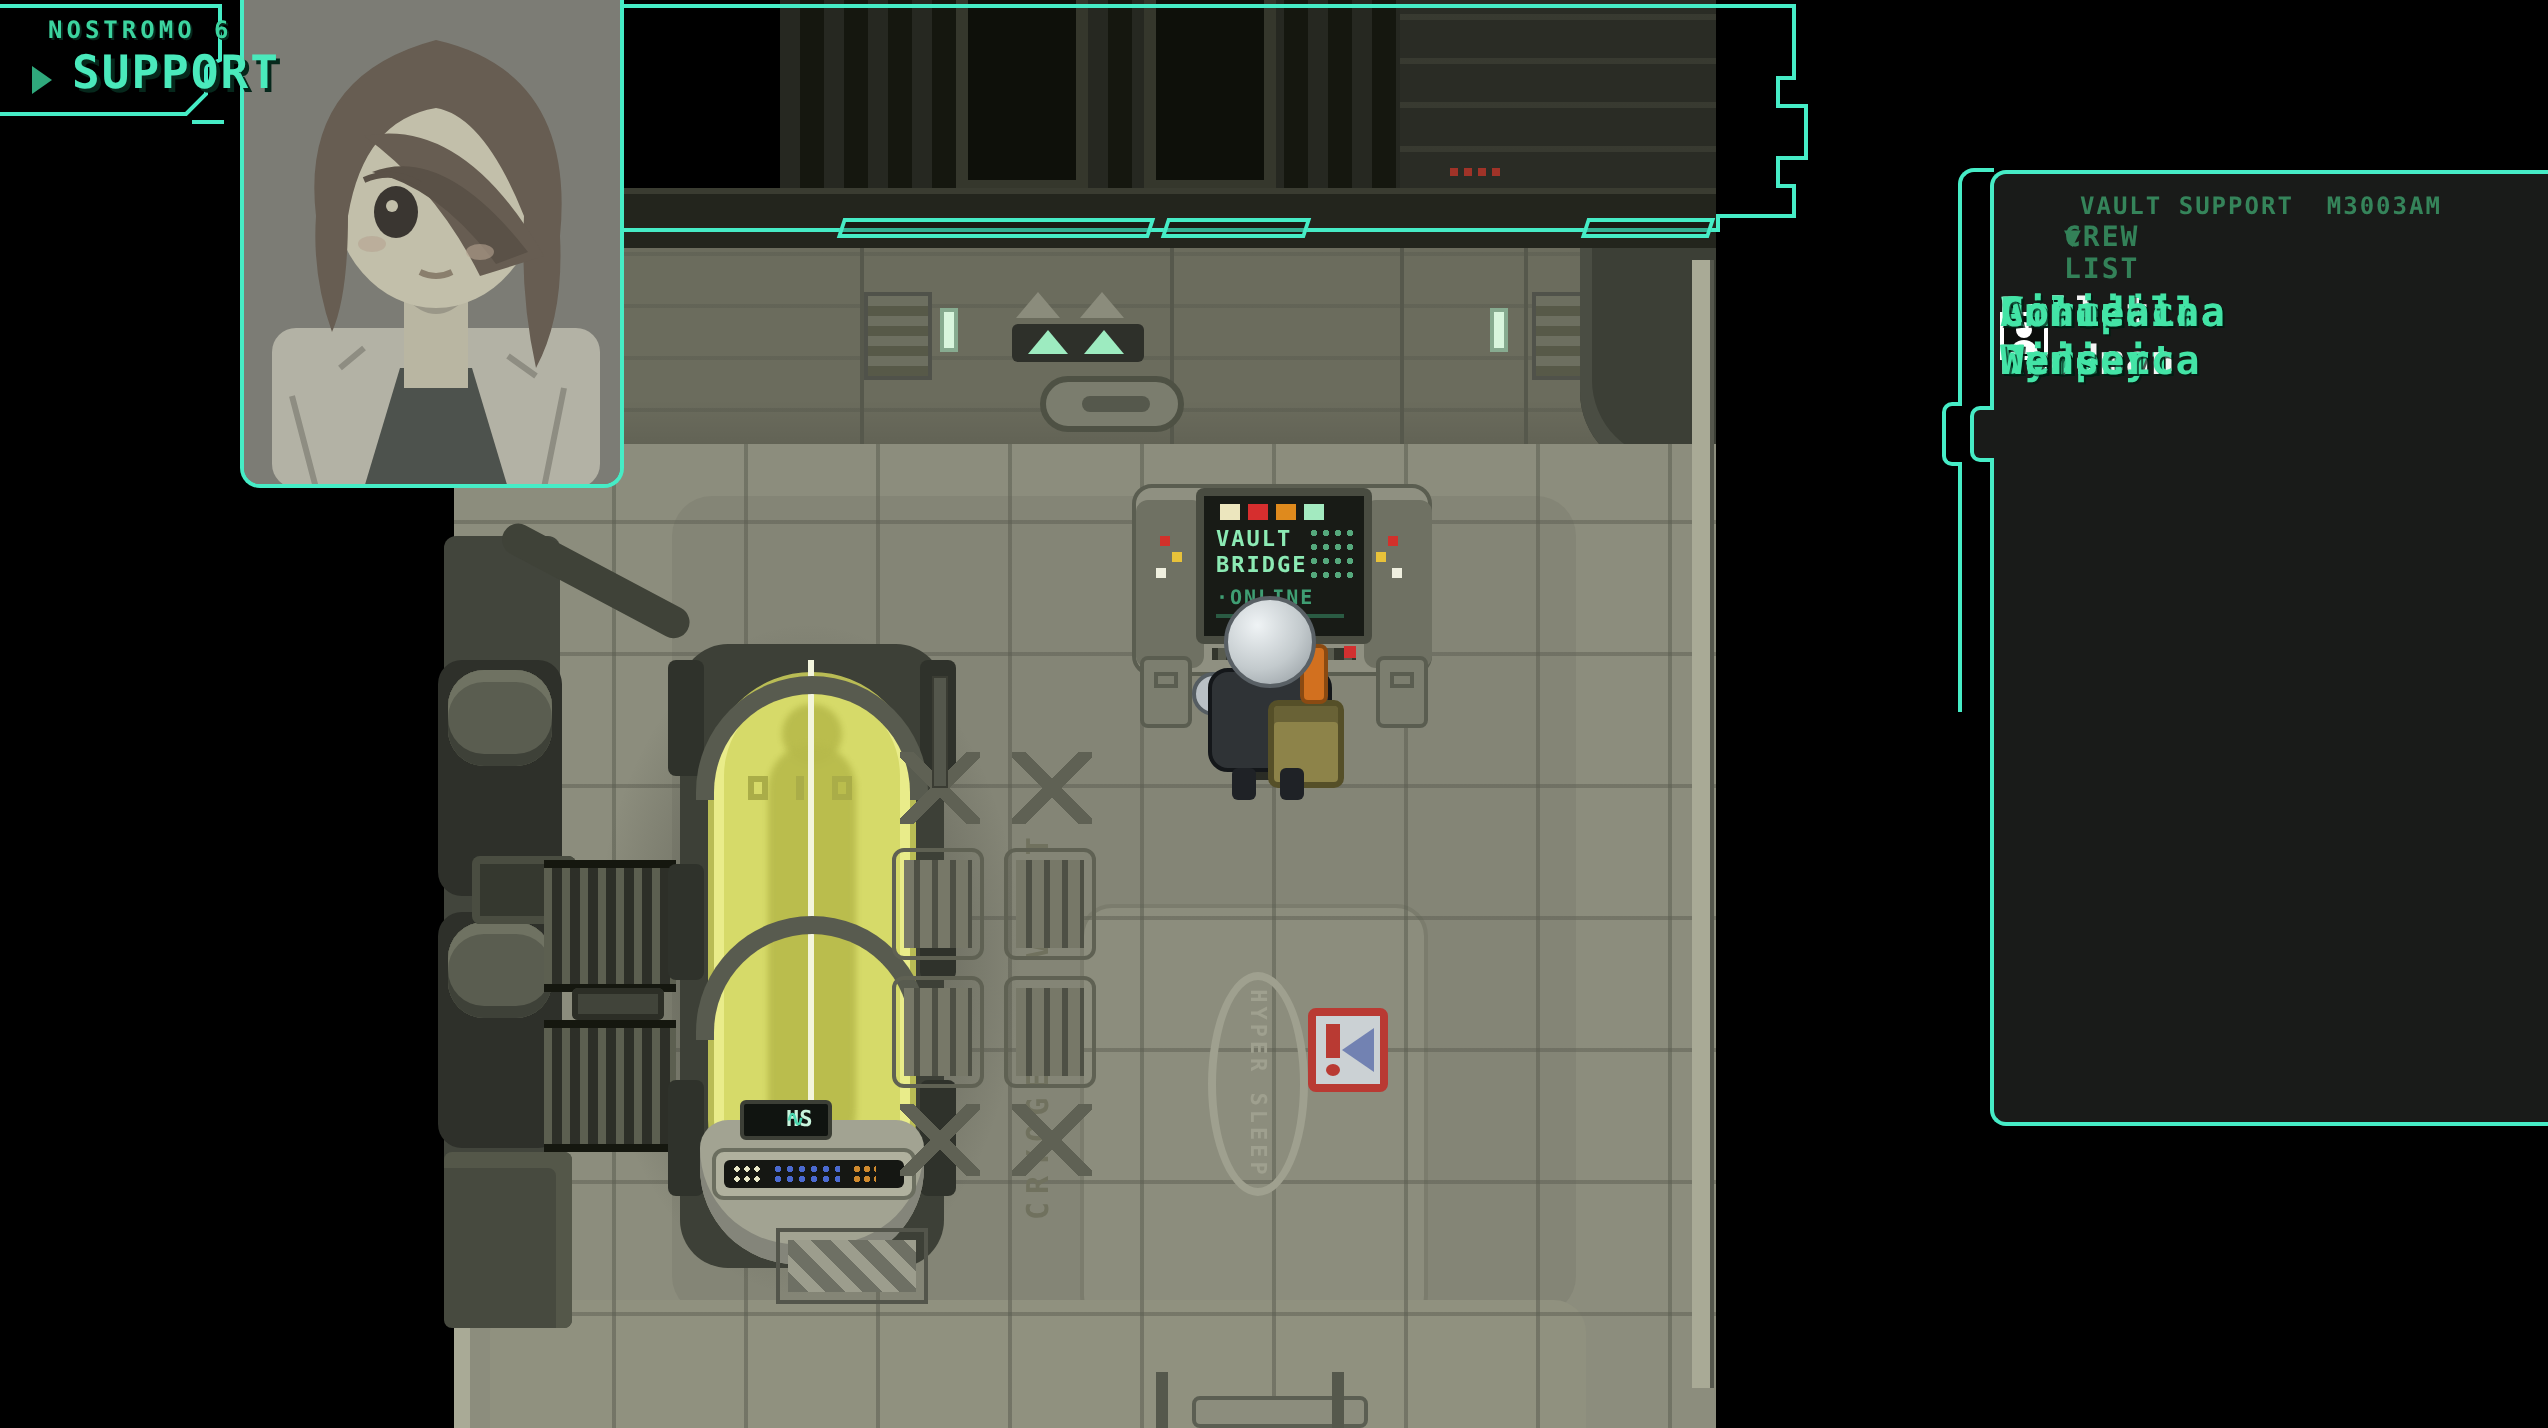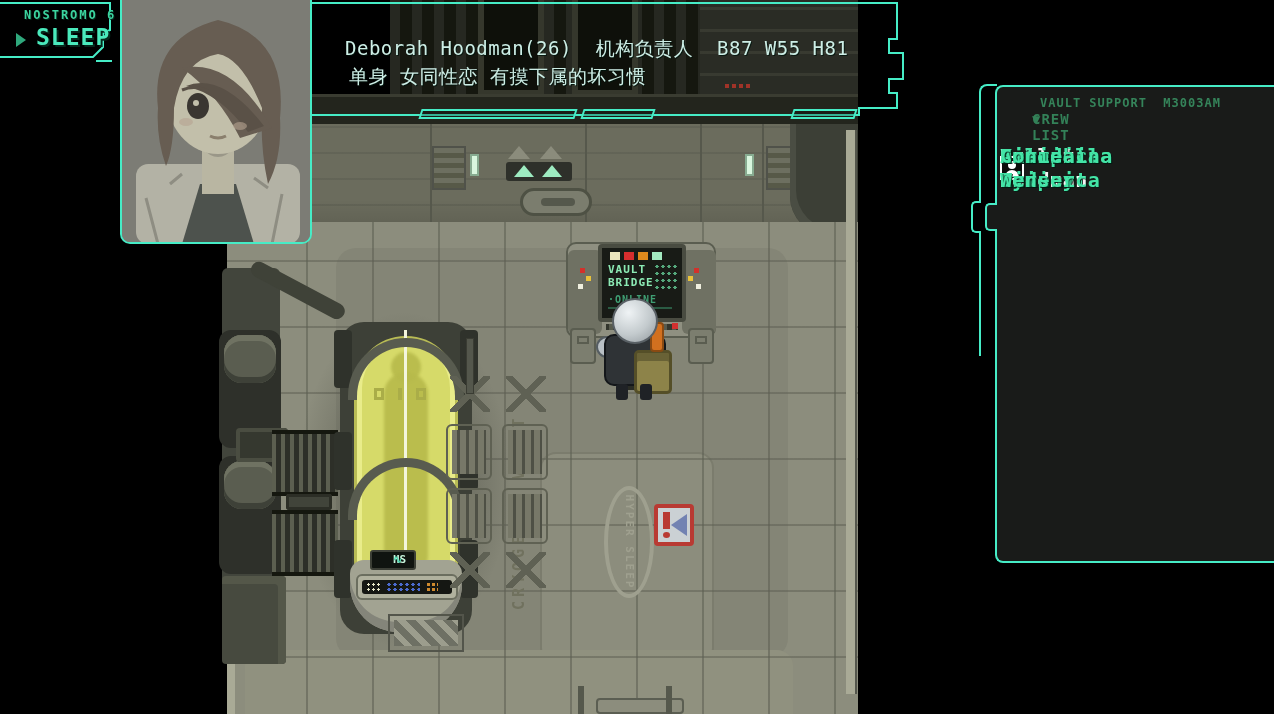--- a/index.html
+++ b/index.html
@@ -340,22 +340,20 @@
   <div class="teal" style="left:888px;top:80px;width:2px;height:12px;"></div>
   <div class="teal" style="left:888px;top:92px;width:10px;height:2px;"></div>
   <div class="teal" style="left:896px;top:94px;width:2px;height:14px;"></div>
   <div class="teal" style="left:858px;top:107px;width:40px;height:2px;"></div>
   <div class="teal" style="left:858px;top:107px;width:2px;height:8px;"></div>
   <div class="teal" style="left:312px;top:114px;width:548px;height:2px;"></div>
   <div class="slot" style="left:420px;width:156px;"></div>
   <div class="slot" style="left:582px;width:72px;"></div>
   <div class="slot" style="left:792px;width:64px;"></div>
 
-  <div class="dlg" style="left:345px;top:36px;">Deborah Hoodman(26)  机构负责人  B87 W55 H81</div>
-  <div class="dlg" style="left:349px;top:64px;">单身 女同性恋 有摸下属的坏习惯</div>
 
   <div class="portrait">
     <svg width="192" height="246" viewBox="0 0 192 246">
       <rect x="0" y="0" width="192" height="246" fill="#7c7c75"></rect>
       <rect x="14" y="166" width="164" height="80" rx="12" fill="#b3b2a5"></rect>
       <path d="M60 246 L78 186 L114 186 L132 246 Z" fill="#4d524d"></path>
       <rect x="80" y="140" width="32" height="56" fill="#b9b6a2"></rect>
       <path d="M80 150 Q96 168 112 150 L112 140 L80 140 Z" fill="#9a9788"></path>
       <ellipse cx="96" cy="96" rx="52" ry="60" fill="#c2bfaa"></ellipse>
       <path d="M36 110 Q28 40 96 22 Q166 38 158 120 Q160 160 146 186 Q138 150 140 110 Q120 60 96 56 Q60 62 52 110 Q52 150 44 168 Q34 140 36 110 Z" fill="#675d52"></path>
@@ -370,21 +368,21 @@
       <path d="M24 200 L36 246 M160 196 L150 246 M48 186 L60 176 M132 180 L146 190" stroke="#8e8d82" stroke-width="3" fill="none"></path>
     </svg>
   </div>
 
   <svg style="left:0;top:0;" width="120" height="66">
     <polyline points="0,3 110,3 110,30 103,33 103,47 93,57 0,57" fill="none" stroke="#46ecc6" stroke-width="2"></polyline>
     <polyline points="96,61 112,61" fill="none" stroke="#46ecc6" stroke-width="2"></polyline>
   </svg>
   <div class="hud-ship">NOSTROMO 6</div>
   <div class="hud-arrow"></div>
-  <div class="hud-loc">SLEEP</div>
+  <div class="hud-loc">SUPPORT</div>
 
   <div class="panel-box"></div>
   <div class="panel-bump"></div>
   <div class="outer-curve"></div>
   <div class="outer-line"></div>
   <div class="outer-bump"></div>
   <div class="panel-header">VAULT SUPPORT  M3003AM</div>
   <div class="panel-sub">
       <span>▼</span>
       <span>CREW LIST</span>

